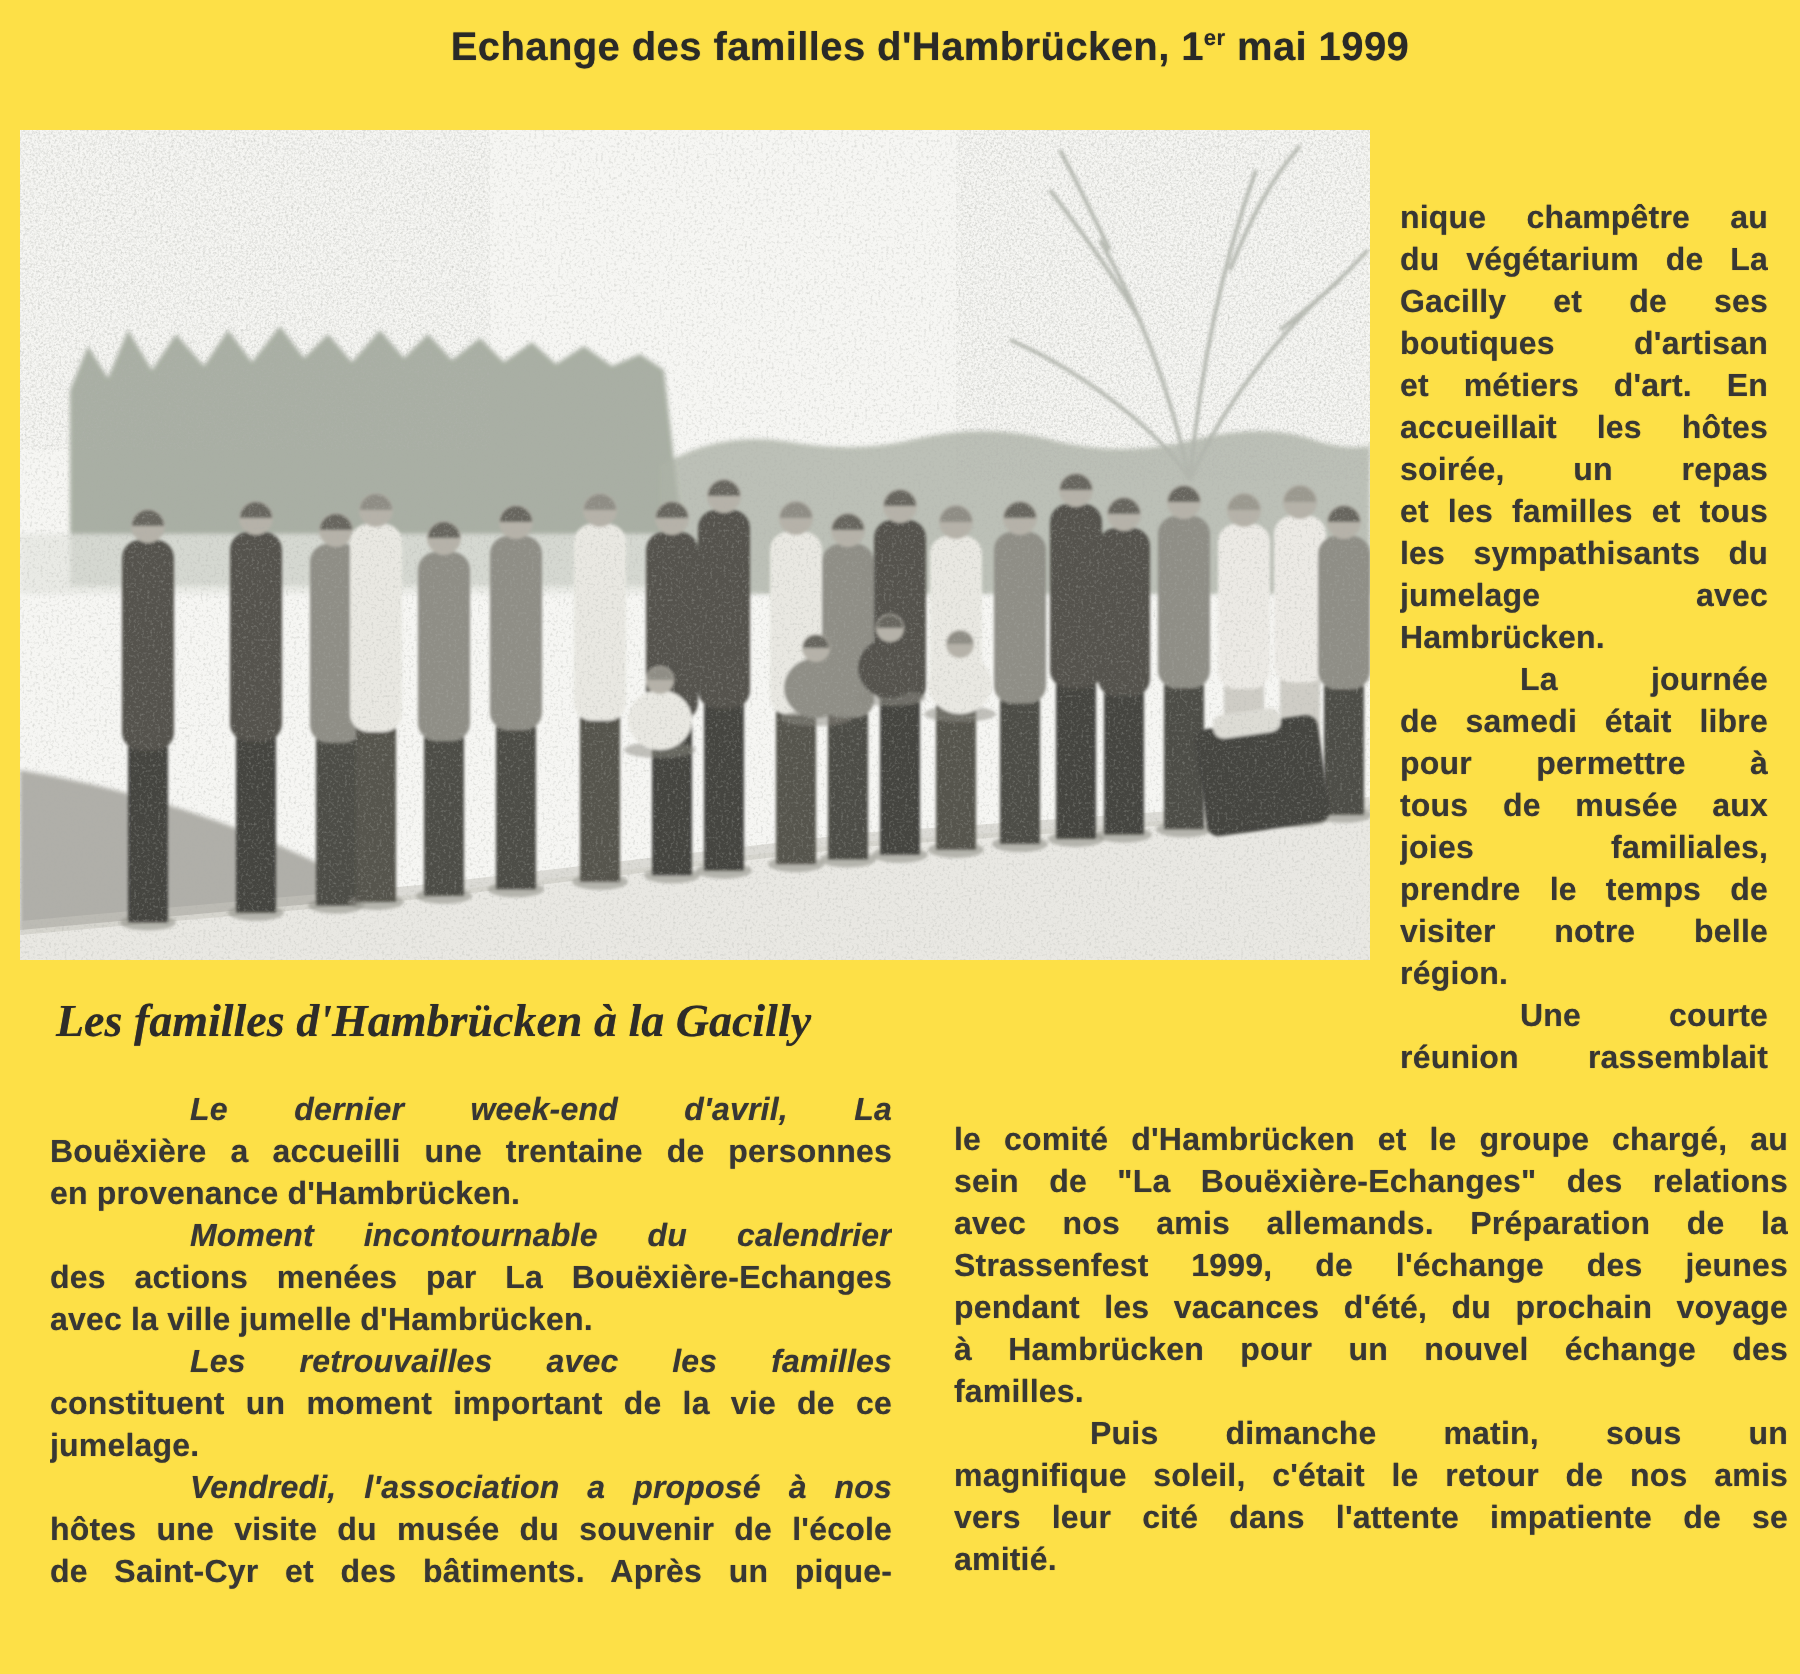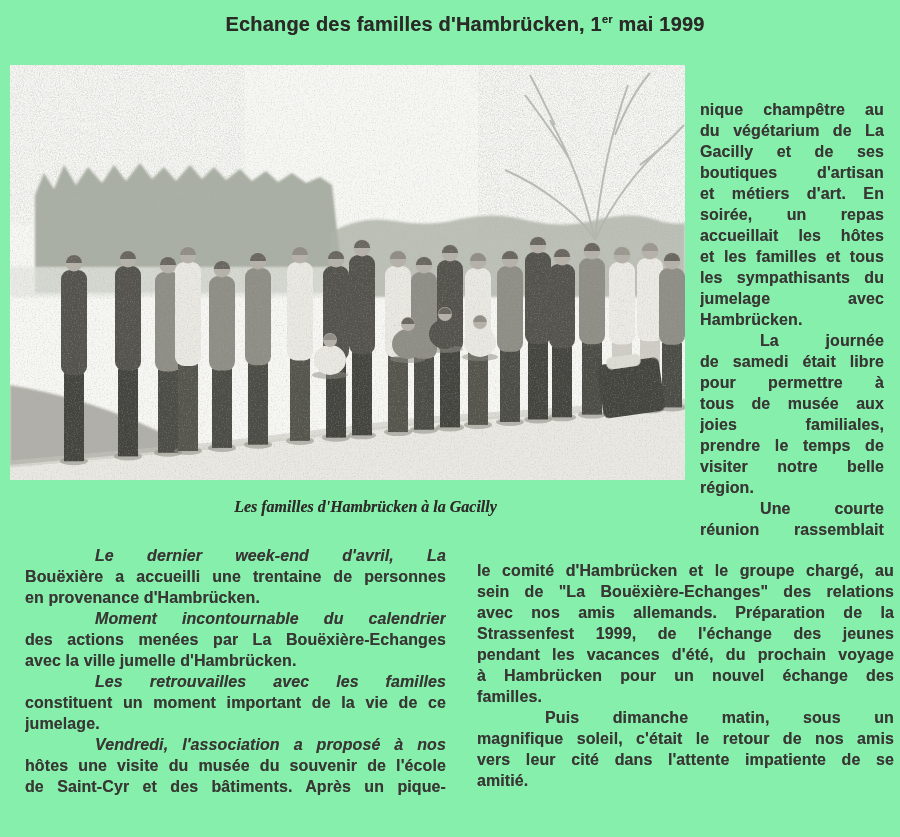--- a/index.html
+++ b/index.html
@@ -1,38 +1,38 @@
 <!DOCTYPE html>
 <html><head>
 <meta charset="utf-8">
 <style>
   html,body{margin:0;padding:0;}
   body{
     width:900px;height:837px;overflow:hidden;background:#ffffff;
     font-family:"Liberation Sans",sans-serif;
   }
-  .page{position:relative;width:900px;height:837px;background:#86efac;color:#33322f;}
+  .page{position:relative;width:900px;height:837px;background:#fde047;color:#33322f;}
 
   .title{
     position:absolute;left:15px;top:13px;width:900px;text-align:center;
     font-size:20px;font-weight:bold;letter-spacing:.2px;color:#2a2a27;
     text-shadow:0 0 .5px rgba(42,42,39,.65);
   }
   .title sup{font-size:11px;font-weight:bold;}
 
   .photo{
     position:absolute;left:10px;top:65px;width:675px;height:415px;
     background:#f6f6f3;overflow:hidden;
   }
   .photo svg{display:block;}
 
   .caption{
-    position:absolute;left:28px;top:498px;width:675px;text-align:center;
+    position:absolute;left:28px;top:498px;width:675px;
     font-family:"Liberation Serif",serif;font-style:italic;font-weight:bold;
-    font-size:16px;color:#2d2c29;text-shadow:0 0 .4px rgba(45,44,41,.6);
+    font-size:23px;color:#2d2c29;text-shadow:0 0 .4px rgba(45,44,41,.6);
   }
 
   .col{
     position:absolute;font-size:16px;font-weight:bold;color:#383734;
     text-shadow:0 0 .5px rgba(56,55,52,.55);letter-spacing:.1px;
   }
   .tline{height:21px;line-height:21px;overflow:hidden;text-align:left;}
   .tline.just{text-align:justify;text-align-last:justify;}
   .col-narrow{left:700px;top:99px;width:184px;}
   .col-left{left:25px;top:545px;width:421px;}
@@ -217,22 +217,22 @@
   </div>
 
   <div class="caption">Les familles d'Hambrücken à la Gacilly</div>
 
   <div class="col col-narrow" id="col-narrow">
       <div class="tline just">nique champêtre au</div>
       <div class="tline just">du végétarium de La</div>
       <div class="tline just">Gacilly et de ses</div>
       <div class="tline just">boutiques d'artisan</div>
       <div class="tline just">et métiers d'art. En</div>
+      <div class="tline just">accueillait les hôtes</div>
       <div class="tline just">soirée, un repas</div>
-      <div class="tline just">accueillait les hôtes</div>
       <div class="tline just">et les familles et tous</div>
       <div class="tline just">les sympathisants du</div>
       <div class="tline just">jumelage avec</div>
       <div class="tline">Hambrücken.</div>
       <div class="tline just ind">La journée</div>
       <div class="tline just">de samedi était libre</div>
       <div class="tline just">pour permettre à</div>
       <div class="tline just">tous de musée aux</div>
       <div class="tline just">joies familiales,</div>
       <div class="tline just">prendre le temps de</div>

